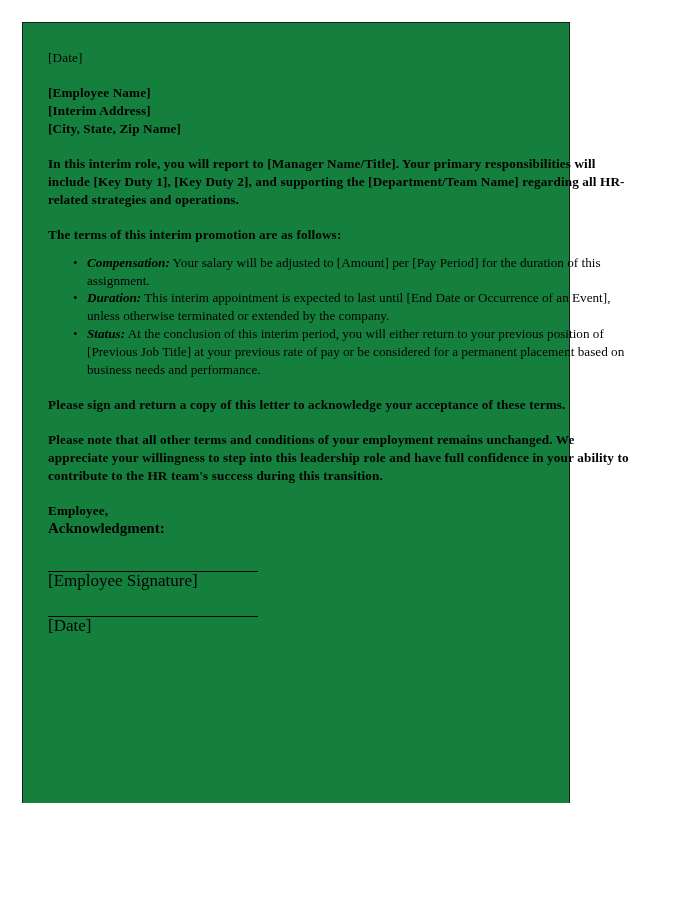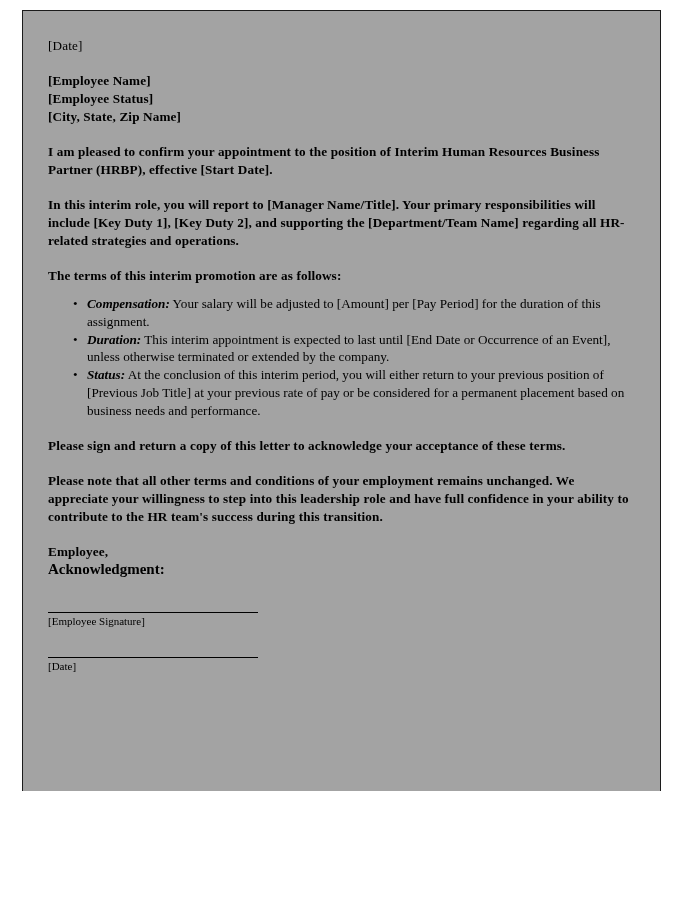--- a/index.html
+++ b/index.html
@@ -14,29 +14,29 @@
     position: relative;
     font-family: "Liberation Serif", "DejaVu Serif", serif;
     color: #000000;
     overflow: hidden;
   }
 
   
   #page {
     position: absolute;
     left: 22px;
-    top: 10px;
-    width: 639px;
+    top: 22px;
+    width: 548px;
     height: 781px;
     box-sizing: border-box;
     border-left: 1.4px solid #1c1c1c;
     border-right: 1.4px solid #1c1c1c;
     border-top: 1.4px solid #1c1c1c;
     border-bottom: none;
-    background: #a3a3a3;
+    background: #15803d;
   }
 
   #letter {
     position: absolute;
     left: 25px;
     top: 26px;
     width: 589px;
   }
 
   .para {
@@ -73,21 +73,21 @@
   }
   .lead { font-weight: bold; font-style: italic; }
 
   .sig-rule {
     width: 210px;
     height: 0;
     border-top: 1.5px solid #000000;
     margin: 0;
   }
   .sig-label {
-    font-size: 11px;
+    font-size: 17px;
     line-height: 17.8px;
     margin: 0;
   }
   .sig-group-1 { margin-top: 33px; }
   .sig-group-2 { margin-top: 26px; }
 
   .bold-head {
     font-weight: bold;
     font-size: 15px;
     line-height: 17.8px;
@@ -97,26 +97,25 @@
 </head>
 <body>
 
 <div id="page">
   <div id="letter">
 
     <p class="para">[Date]</p>
 
     <div class="addr-block gap-blank">
       <p class="para">[Employee Name]</p>
-      <p class="para">[Employee Status]</p>
+      <p class="para">[Interim Address]</p>
       <p class="para">[City, State, Zip Name]</p>
     </div>
 
 
-    <p class="para gap-blank">I am pleased to confirm your appointment to the position of Interim Human Resources Business Partner (HRBP), effective [Start Date].</p>
 
     <p class="para gap-blank">In this interim role, you will report to [Manager Name/Title]. Your primary responsibilities will include [Key Duty 1], [Key Duty 2], and supporting the [Department/Team Name] regarding all HR-related strategies and operations.</p>
 
     <p class="para gap-blank">The terms of this interim promotion are as follows:</p>
 
     <ul class="terms">
       <li>
         <span class="bullet-dot">•</span>
         <span class="lead">Compensation:</span><span> Your salary will be adjusted to [Amount] per [Pay Period] for the duration of this assignment.</span>
       </li>

